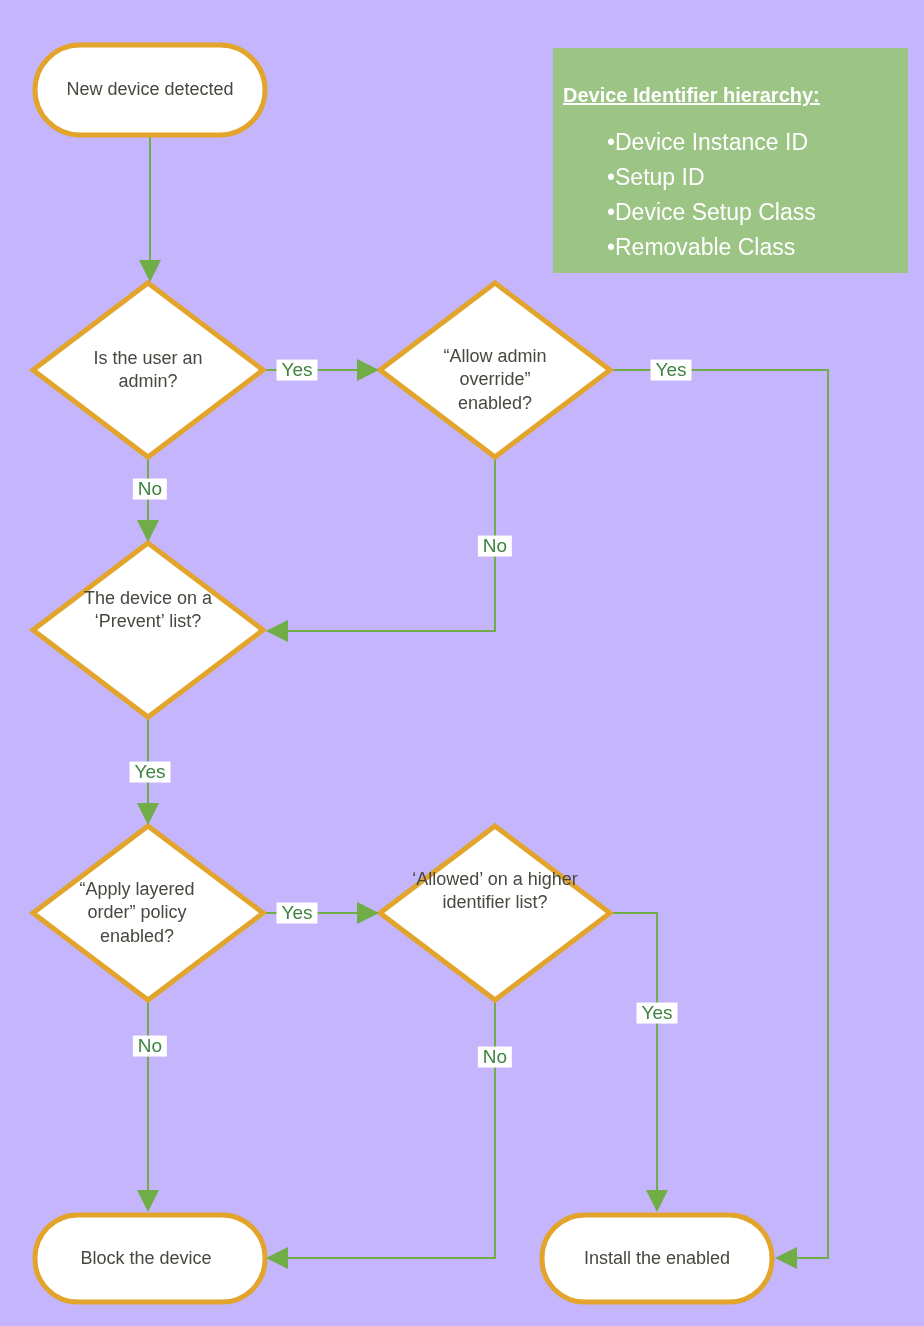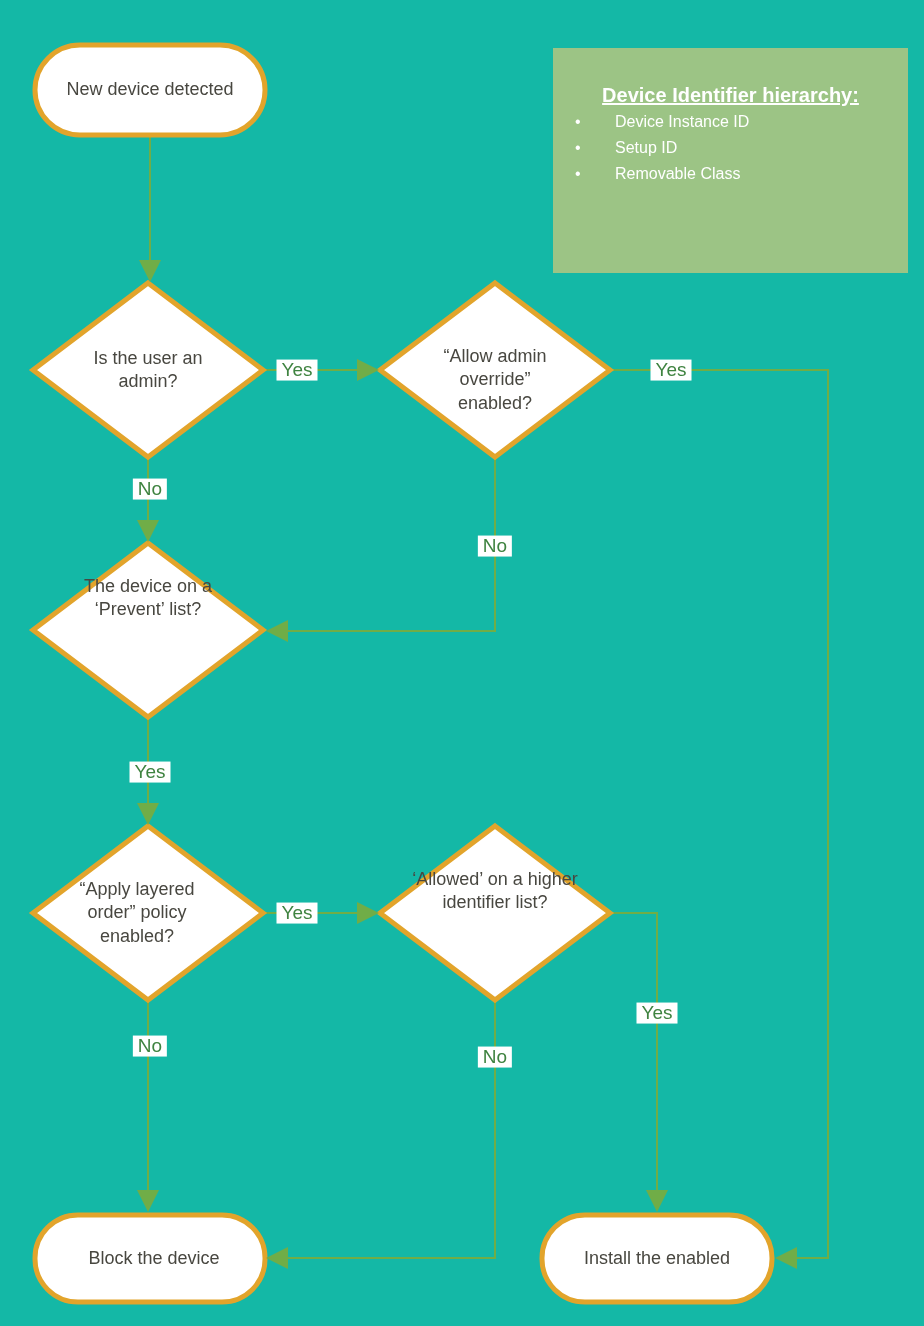--- a/index.html
+++ b/index.html
@@ -1,21 +1,21 @@
 <!DOCTYPE html>
 <html><head>
 <meta charset="utf-8">
 <style>
   html, body { margin: 0; padding: 0; background: #ffffff; }
   .canvas {
     position: relative;
     width: 924px;
     height: 1326px;
     font-family: "Liberation Sans", sans-serif;
-    background: #14b8a6;
+    background: #c4b5fd;
     overflow: hidden;
   }
   svg.layer { position: absolute; left: 0; top: 0; }
 
   .node-label {
     position: absolute;
     display: flex;
     align-items: center;
     justify-content: center;
     text-align: center;
@@ -41,28 +41,28 @@
     height: 225px;
     box-sizing: border-box;
     background: #9CC485;
     color: #ffffff;
     padding: 36px 10px 0 10px;
   }
   .legend-title {
     font-size: 20px;
     font-weight: bold;
     text-decoration: underline;
-    margin-bottom: 6px;
-    text-align: center;
+    margin-bottom: 22px;
   }
   .legend ul {
     list-style: none;
     margin: 6px 0 0 0;
     padding: 0;
-    font-size: 16px;
+    font-size: 23px;
+    text-align: right;
   }
   .legend li { display: flex; margin-bottom: 8px; }
   .legend li::before {
     content: "\2022";
     width: 52px;
     padding-left: 12px;
     box-sizing: border-box;
     flex-shrink: 0;
   }
 </style>
@@ -110,27 +110,27 @@
       <polygon points="266,1258 288,1247 288,1269"></polygon>
     </g>
   </svg>
 
   <div class="node-label" style="left:45px; top:45px; width:210px; height:90px;">New device detected</div>
 
   <div class="node-label" style="left:73px; top:283px; width:150px; height:174px;">Is the user an admin?</div>
 
   <div class="node-label" style="left:420px; top:293px; width:150px; height:174px;">“Allow admin override” enabled?</div>
 
-  <div class="node-label" style="left:58px; top:511px; width:180px; height:174px;">The device on a ‘Prevent’ list?</div>
+  <div class="node-label" style="left:58px; top:523px; width:180px; height:174px;">The device on a ‘Prevent’ list?</div>
 
   <div class="node-label" style="left:61px; top:826px; width:152px; height:174px;">“Apply layered order” policy enabled?</div>
 
   <div class="node-label" style="left:412px; top:804px; width:166px; height:174px;">‘Allowed’ on a higher identifier list?</div>
 
-  <div class="node-label" style="left:49px; top:1215px; width:210px; height:87px;">Block the device</div>
+  <div class="node-label" style="left:41px; top:1215px; width:210px; height:87px;">Block the device</div>
 
   <div class="node-label" style="left:552px; top:1215px; width:210px; height:87px;">Install the enabled</div>
 
   <div class="edge-label" style="left:297px; top:370px;">Yes</div>
   <div class="edge-label" style="left:671px; top:370px;">Yes</div>
   <div class="edge-label" style="left:150px; top:489px;">No</div>
   <div class="edge-label" style="left:495px; top:546px;">No</div>
   <div class="edge-label" style="left:150px; top:772px;">Yes</div>
   <div class="edge-label" style="left:297px; top:913px;">Yes</div>
   <div class="edge-label" style="left:150px; top:1046px;">No</div>
@@ -140,18 +140,21 @@
   <div class="legend">
     <div class="legend-title">Device Identifier hierarchy:</div>
     <ul>
       <li>
           <span>Device Instance ID</span>
         </li>
       <li>
           <span>Setup ID</span>
         </li>
       <li>
+          <span>Device Setup Class</span>
+        </li>
+      <li>
           <span>Removable Class</span>
         </li>
     </ul>
   </div>
 
 </div>
 
 </body></html>

